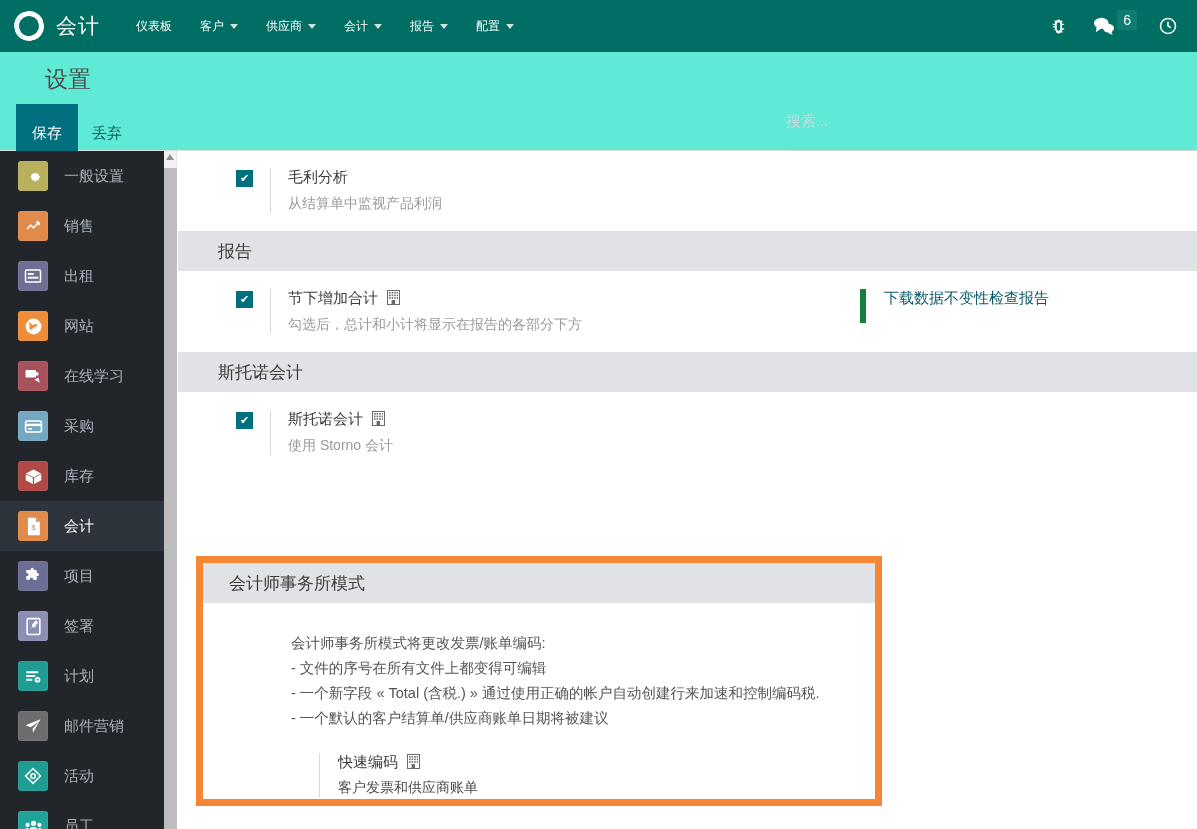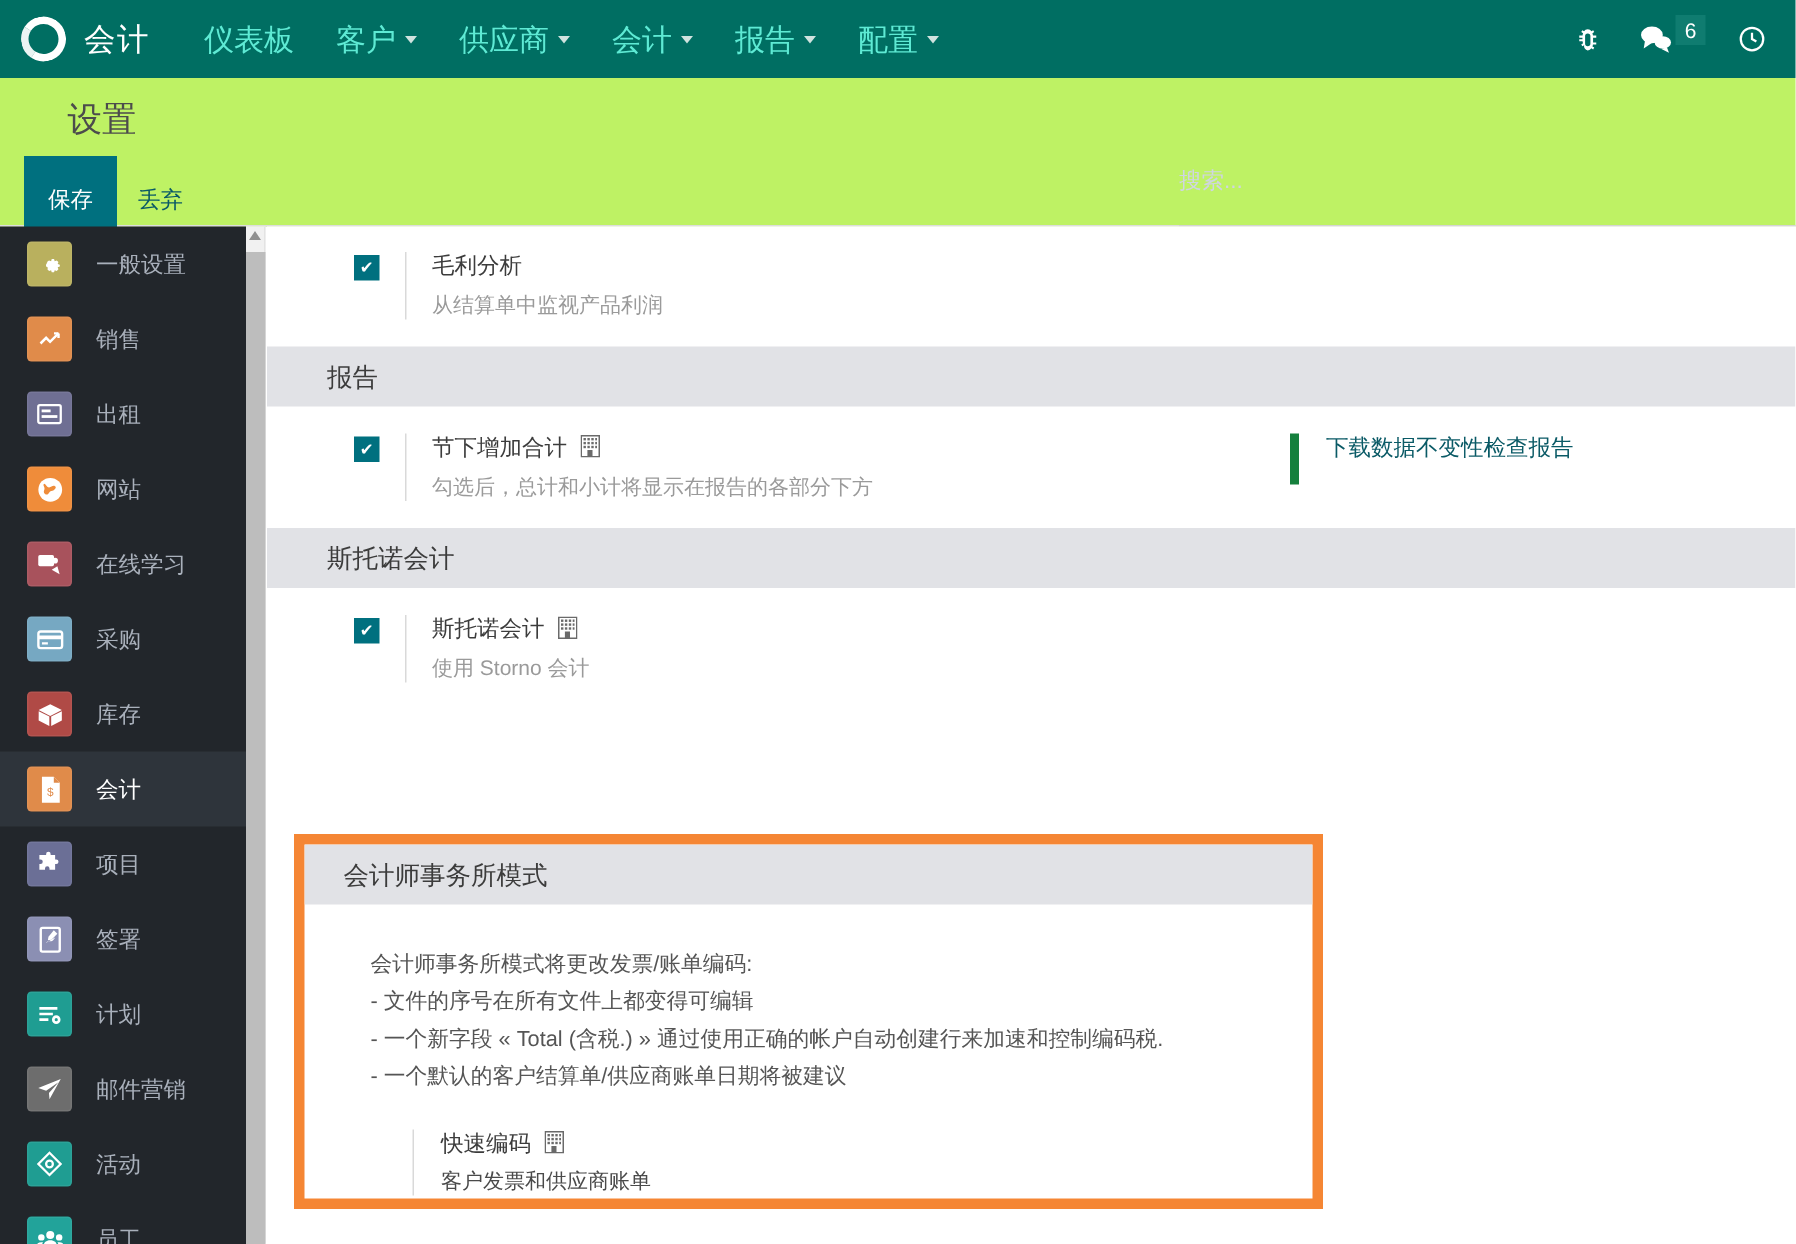--- a/index.html
+++ b/index.html
@@ -34,21 +34,21 @@
   }
   .brand-name {
     color: #ffffff; font-size: 21px;
     margin-left: 12px; letter-spacing: 1px;
   }
   .menu {
     display: flex; align-items: center;
     height: 52px; margin-left: 22px;
   }
   .menu-item {
-    color: #5eead4; font-size: 20px;
+    color: #ffffff; font-size: 12px;
     padding: 0 14px; height: 52px;
     display: flex; align-items: center;
     cursor: pointer; white-space: nowrap;
   }
   .caret {
     display: inline-block; margin-left: 6px;
     border-left: 4px solid transparent;
     border-right: 4px solid transparent;
     border-top: 5px solid #cfe3df;
   }
@@ -70,21 +70,21 @@
     align-self: flex-start; margin-top: 10px;
     line-height: 18px;
   }
   .msg-wrap { display: flex; align-items: flex-start; height: 52px; padding: 0 8px 0 13px; cursor: pointer; }
   .msg-wrap .bubble { margin-top: 16px; }
 
   
   #controlpanel {
     position: absolute; top: 52px; left: 0;
     width: 1197px; height: 99px;
-    background: #bef264;
+    background: #5eead4;
     border-bottom: 1px solid #dddddd;
   }
   #page-title {
     position: absolute; left: 45px; top: 12px;
     font-size: 23px; color: #4c4c4c; font-weight: normal;
   }
   .btn-row { position: absolute; left: 16px; top: 52px; display: flex; align-items: center; }
   .btn-save {
     background: #00707f; color: #ffffff;
     font-size: 15px; padding: 20px 16px;
@@ -211,21 +211,21 @@
   
   #highlight {
     position: absolute;
     left: 196px; top: 556px;
     width: 686px; height: 250px;
     border: 7px solid #f58634;
     background: #ffffff;
     overflow: hidden;
   }
   #highlight .section-head { padding-left: 26px; }
-  .accountant-body { padding: 28px 0 0 44px; }
+  .accountant-body { padding: 28px 0 0 44px; margin-left: 44px; }
   .acc-line {
     font-size: 14.5px; color: #555555;
     line-height: 25px; white-space: nowrap;
   }
   .acc-sub {
     margin-top: 22px; margin-left: 28px;
     padding-left: 18px; border-left: 1px solid #d9d9d9;
   }
   .acc-sub .row-title { font-size: 15px; color: #3c3c3c; }
   .acc-sub .row-desc { margin-top: 7px; color: #4a4a4a; font-size: 14px; }

